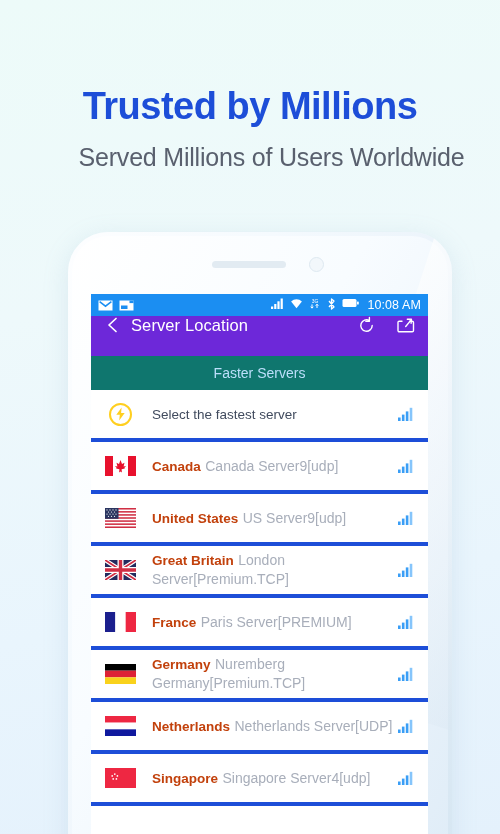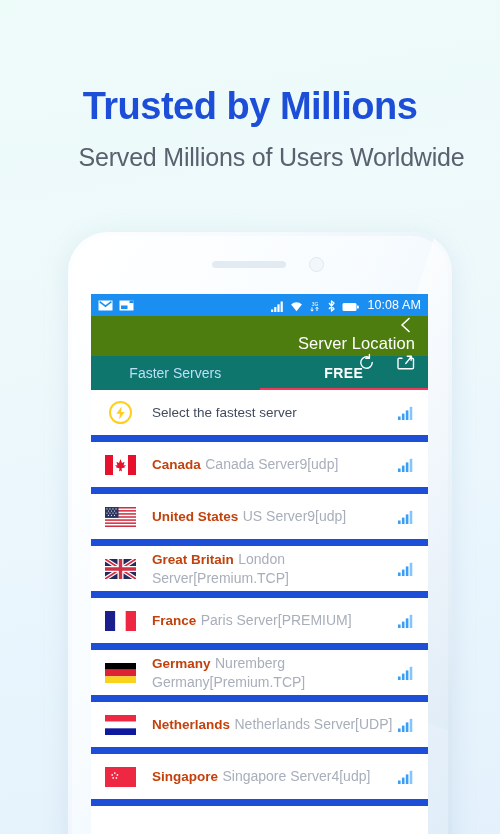--- a/index.html
+++ b/index.html
@@ -55,28 +55,28 @@
     position:absolute; left:23px; top:62px; width:337px; height:574px;
     background:#ffffff; overflow:hidden;
   }
 
   
   .statusbar {
     height:22px; background:#1b8ef2; display:flex; align-items:center;
     padding:0 7px; color:#fff;
   }
   .sb-left { display:flex; align-items:center; gap:6px; }
-  .sb-right { margin-left:auto; display:flex; align-items:flex-end; gap:6px; }
+  .sb-right { margin-left:auto; display:flex; align-items:flex-start; gap:6px; }
   .sb-time { font-size:12.5px; font-weight:normal; letter-spacing:0.1px; margin-left:2px; }
   .ico { display:block; }
 
   
   .appbar {
-    height:40px; background:#4d7c0f; display:flex; align-items:flex-end;
-    padding:0 13px; color:#fff;flex-direction:column;
+    height:40px; background:#6d28d9; display:flex; align-items:flex-start;
+    padding:0 13px; color:#fff;
   }
   .back-chev { width:18px; height:18px; flex:none; }
   .appbar-title { font-size:16.5px; margin-left:9px; letter-spacing:0.1px; }
   .appbar-actions { margin-left:auto; display:flex; align-items:center; gap:20px; }
 
   
   .tabs { height:34px; background:#0f766e; display:flex; }
   .tab {
     flex:1; display:flex; align-items:center; justify-content:center;
     font-size:14px; position:relative;
@@ -85,21 +85,21 @@
   .tab.active { color:#ffffff; font-weight:bold; letter-spacing:0.4px; }
   .tab.active::after {
     content:""; position:absolute; left:0; right:0; bottom:0; height:2.5px;
     background:#f0395a;
   }
 
   
   .list { background:#ffffff; }
   .row {
     height:52px; display:flex; align-items:center; padding:0 14px;
-    border-bottom:7px solid #1d4ed8; background:#fff;
+    border-bottom:4px solid #1d4ed8; background:#fff;
   }
   .row-flag { width:31px; flex:none; display:flex; align-items:center; justify-content:center; }
   .row-body { margin-left:16px; flex:1; min-width:0; }
   .row-title { font-size:13.5px; color:#c2410c; font-weight:bold; line-height:1.25; }
   .row-sub { font-size:14px; color:#a8aeba; margin-top:2px; line-height:1.25; }
   .row-single { font-size:13.5px; color:#414b5e; margin-left:16px; flex:1; }
   .row-signal { flex:none; width:16px; display:flex; align-items:flex-end; }
 
   
   .bolt {
@@ -178,23 +178,20 @@
           <path d="M13.5 5.2 H16.2 A1.3 1.3 0 0 1 17.5 6.5 V14.5 A1.3 1.3 0 0 1 16.2 15.8 H3.3 A1.3 1.3 0 0 1 2 14.5 V6.5 A1.3 1.3 0 0 1 3.3 5.2 H6" stroke="#fff" stroke-width="1.4" fill="none" stroke-linecap="round" stroke-linejoin="round"></path>
           <path d="M9.7 10.5 L14.6 4.6" stroke="#fff" stroke-width="1.4" fill="none" stroke-linecap="round"></path>
           <path d="M11.3 3.3 L15.4 3.1 L15.1 7.2" stroke="#fff" stroke-width="1.4" fill="none" stroke-linecap="round" stroke-linejoin="round"></path>
         </svg>
       </div>
     </div>
 
     <div class="tabs">
       <div class="tab inactive">
         <span>Faster Servers</span>
-      </div>
-      <div class="tab active">
-        <span>FREE</span>
       </div>
     </div>
 
     <div class="list">
 
       <div class="row">
         <span class="row-flag">
           <span class="bolt">
             <svg width="11" height="14" viewBox="0 0 11 14">
               <path d="M6.6 0.6 L1.3 7.8 H4.8 L4.2 13.4 L9.7 6 H6.1 Z" fill="#ffcf20"></path>

